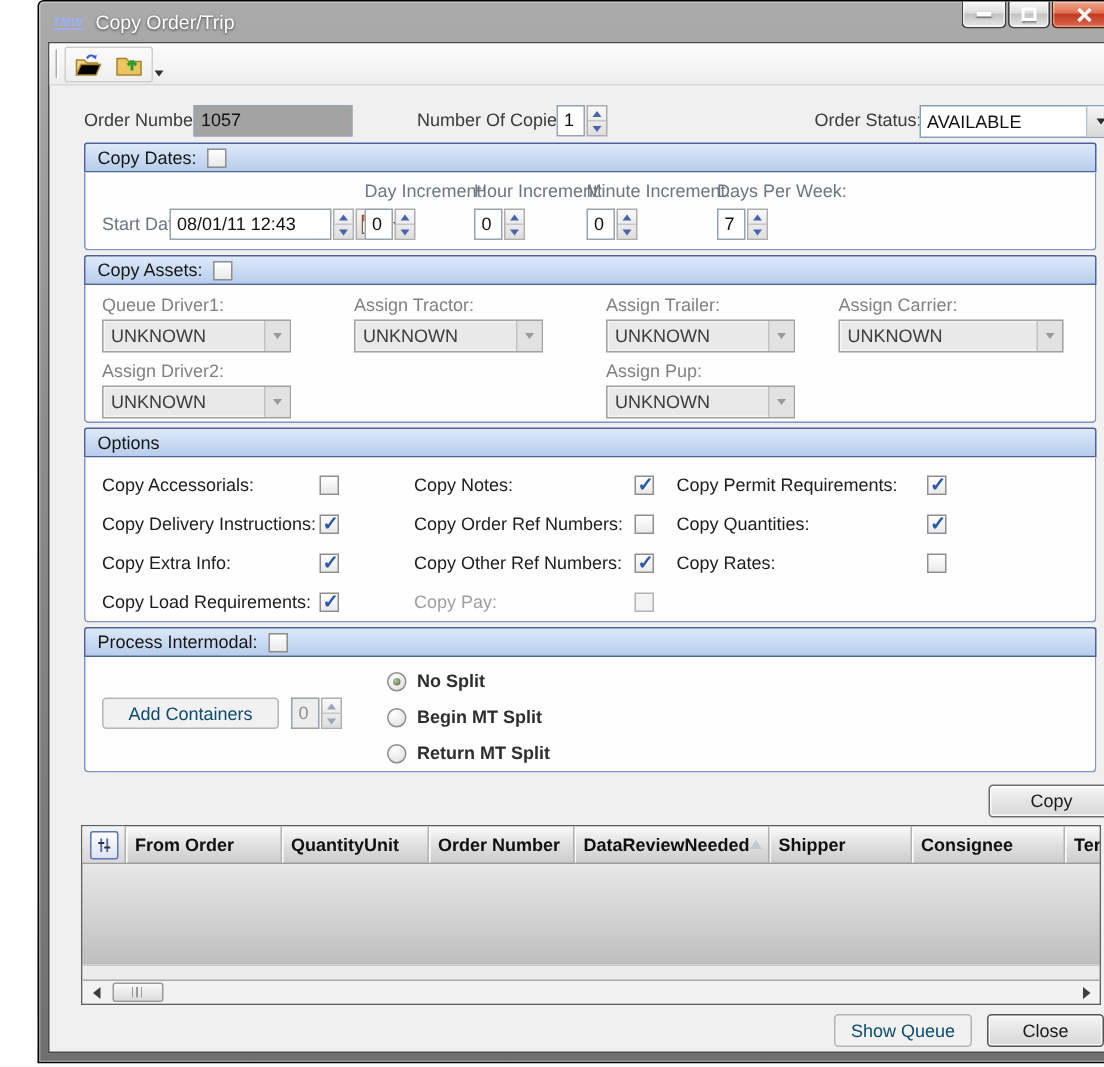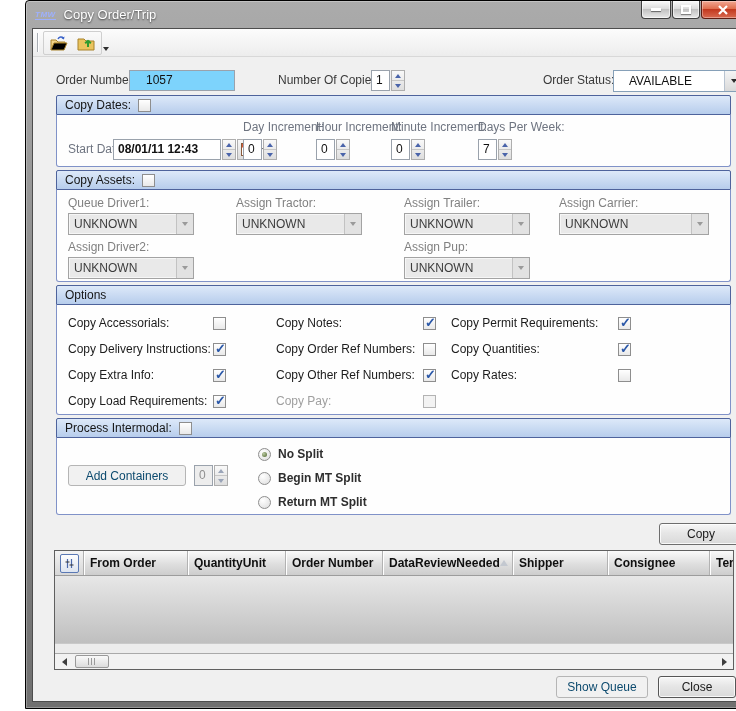--- a/index.html
+++ b/index.html
@@ -26,31 +26,31 @@
   
   .client{position:absolute;left:6px;right:6px;top:27px;bottom:6px;background:#f0f0f0;border:1px solid #4d4d4d;}
   .toolbar{position:absolute;top:0;left:0;right:0;height:28px;background:linear-gradient(#fcfcfc,#ededed);border-bottom:1px solid #d8d8d8;}
   .tb-grip{position:absolute;left:4px;top:4px;bottom:4px;width:2px;border-left:1px solid #a8adb3;border-right:1px solid #fff;}
   .tb-group{position:absolute;left:10px;top:2px;height:24px;border:1px solid #cfcfcf;border-radius:2px;display:flex;align-items:center;padding:0 3px;gap:3px;background:transparent;}
   .tb-btn{width:24px;height:21px;display:flex;align-items:center;justify-content:center;}
   .tb-caret{position:absolute;left:70px;bottom:5px;width:0;height:0;border-left:3px solid transparent;border-right:3px solid transparent;border-top:4px solid #2f2f2f;}
   .content{position:absolute;left:0;right:0;top:29px;bottom:0;}
   
   .flabel{position:absolute;color:#3a3a3a;line-height:21px;white-space:nowrap;}
-  .textbox{position:absolute;height:21px;border:1px solid #9aa2ac;background:#7dd3fc;padding:0 16px;line-height:19px;color:#111;}
+  .textbox{position:absolute;height:21px;border:1px solid #9aa2ac;background:#a3a3a3;padding:0 4px;line-height:19px;color:#111;}
   .spin{display:inline-flex;height:21px;}
   .spin .sv{width:19px;height:21px;border:1px solid #9aa2ac;background:#fff;line-height:19px;padding-left:4px;color:#111;}
   .spinbtns{width:14px;height:21px;margin-left:1px;display:flex;flex-direction:column;border:1px solid #aeaeae;background:linear-gradient(#f9f9f9,#dedede);}
   .sb{flex:1;display:flex;align-items:center;justify-content:center;}
   .sb + .sb{border-top:1px solid #c6c6c6;}
   .tri-up{width:0;height:0;border-left:3px solid transparent;border-right:3px solid transparent;border-bottom:4px solid #4a64aa;}
   .tri-dn{width:0;height:0;border-left:3px solid transparent;border-right:3px solid transparent;border-top:4px solid #4a64aa;}
   .tri-blk{border-top-color:#2c2c2c;}
   .combo{position:absolute;height:22px;border:1px solid #86a0b8;background:#fff;display:flex;}
-  .combo .val{flex:1;line-height:20px;padding-left:15px;color:#111;overflow:hidden;white-space:nowrap;}
+  .combo .val{flex:1;line-height:20px;padding-left:4px;color:#111;overflow:hidden;white-space:nowrap;}
   .combo .dd{width:18px;border-left:1px solid #b9c4d1;background:linear-gradient(#f5f5f5,#d9d9d9);display:flex;align-items:center;justify-content:center;}
   .combo2{height:22px;border:1px solid #a3a3a3;background:#e9e9e9;display:flex;box-shadow:inset 0 0 0 1px #f6f6f6;}
   .combo2 .val{flex:1;line-height:20px;padding-left:5px;color:#3c3c3c;}
   .combo2 .dd{width:17px;border-left:1px solid #c2c2c2;background:#e2e2e2;display:flex;align-items:center;justify-content:center;}
   .combo2 .tri-dn{border-top-color:#9a9a9a;}
   .cb{width:13px;height:13px;border:1px solid #8e8e8e;background:linear-gradient(#fff,#e9e9e9);position:relative;flex:none;}
   .cb.on::after{content:"\2713";position:absolute;left:1px;top:-3px;font-size:13px;font-weight:bold;color:#2b58a8;}
   .cb.dis{background:#f3f3f3;border-color:#b3b3b3;}
   .radio{width:13px;height:13px;border-radius:50%;border:1px solid #8e8e8e;background:radial-gradient(circle at 35% 30%,#ffffff,#dcdcdc);position:relative;flex:none;}
   .radio.on::after{content:"";position:absolute;left:3px;top:3px;width:5px;height:5px;border-radius:50%;background:radial-gradient(circle at 35% 35%,#b9c9a2,#4f652c);}
@@ -62,21 +62,21 @@
   .sec-hd{height:20px;background:linear-gradient(#dde9f9,#b7cdec);border:1px solid #4e639c;border-radius:2px 2px 0 0;
     display:flex;align-items:center;gap:7px;padding-left:8px;color:#161616;}
   .sec-bd{position:relative;background:#fefefe;border:1px solid #8092c8;border-top:none;border-radius:0 0 3px 3px;}
   .sec-dates{top:37px}.bd-dates{height:52px}
   .sec-assets{top:112px}.bd-assets{height:92px}
   .sec-options{top:227px}.bd-options{height:110px}
   .sec-inter{top:360px}.bd-inter{height:77px}
   .glabel{color:#6e7480;white-space:nowrap;}
   .inc{position:absolute;top:5px;}
   .inc .glabel{display:block;margin-bottom:5px;}
-  .date-ctl{position:absolute;left:56px;top:24px;display:flex;height:34px;font-weight:bold;}
+  .date-ctl{position:absolute;left:56px;top:24px;display:flex;height:34px;}
   .date-text{width:108px;height:21px;border:1px solid #9aa2ac;background:#fff;line-height:19px;padding-left:4px;color:#111;}
   .cal-btn{width:21px;height:21px;margin-left:1px;border:1px solid #aeaeae;background:linear-gradient(#f7f7f7,#dcdcdc);display:flex;align-items:center;justify-content:center;}
   .cal-dd{width:14px;height:21px;display:flex;align-items:center;justify-content:center;}
   .asset{position:absolute;}
   .asset .glabel{display:block;color:#818181;margin-bottom:3px;}
   .a-r1{top:6px}.a-r2{top:50px}
   .a-c1{left:11px}.a-c2{left:179px}.a-c3{left:347px}.a-c4{left:502px}
   .w126{width:126px}.w150{width:150px}
   .opt-col{position:absolute;top:5px;display:flex;flex-direction:column;}
   .opt-col1{left:11px;width:158px}.opt-col2{left:219px;width:160px}.opt-col3{left:394px;width:180px}

